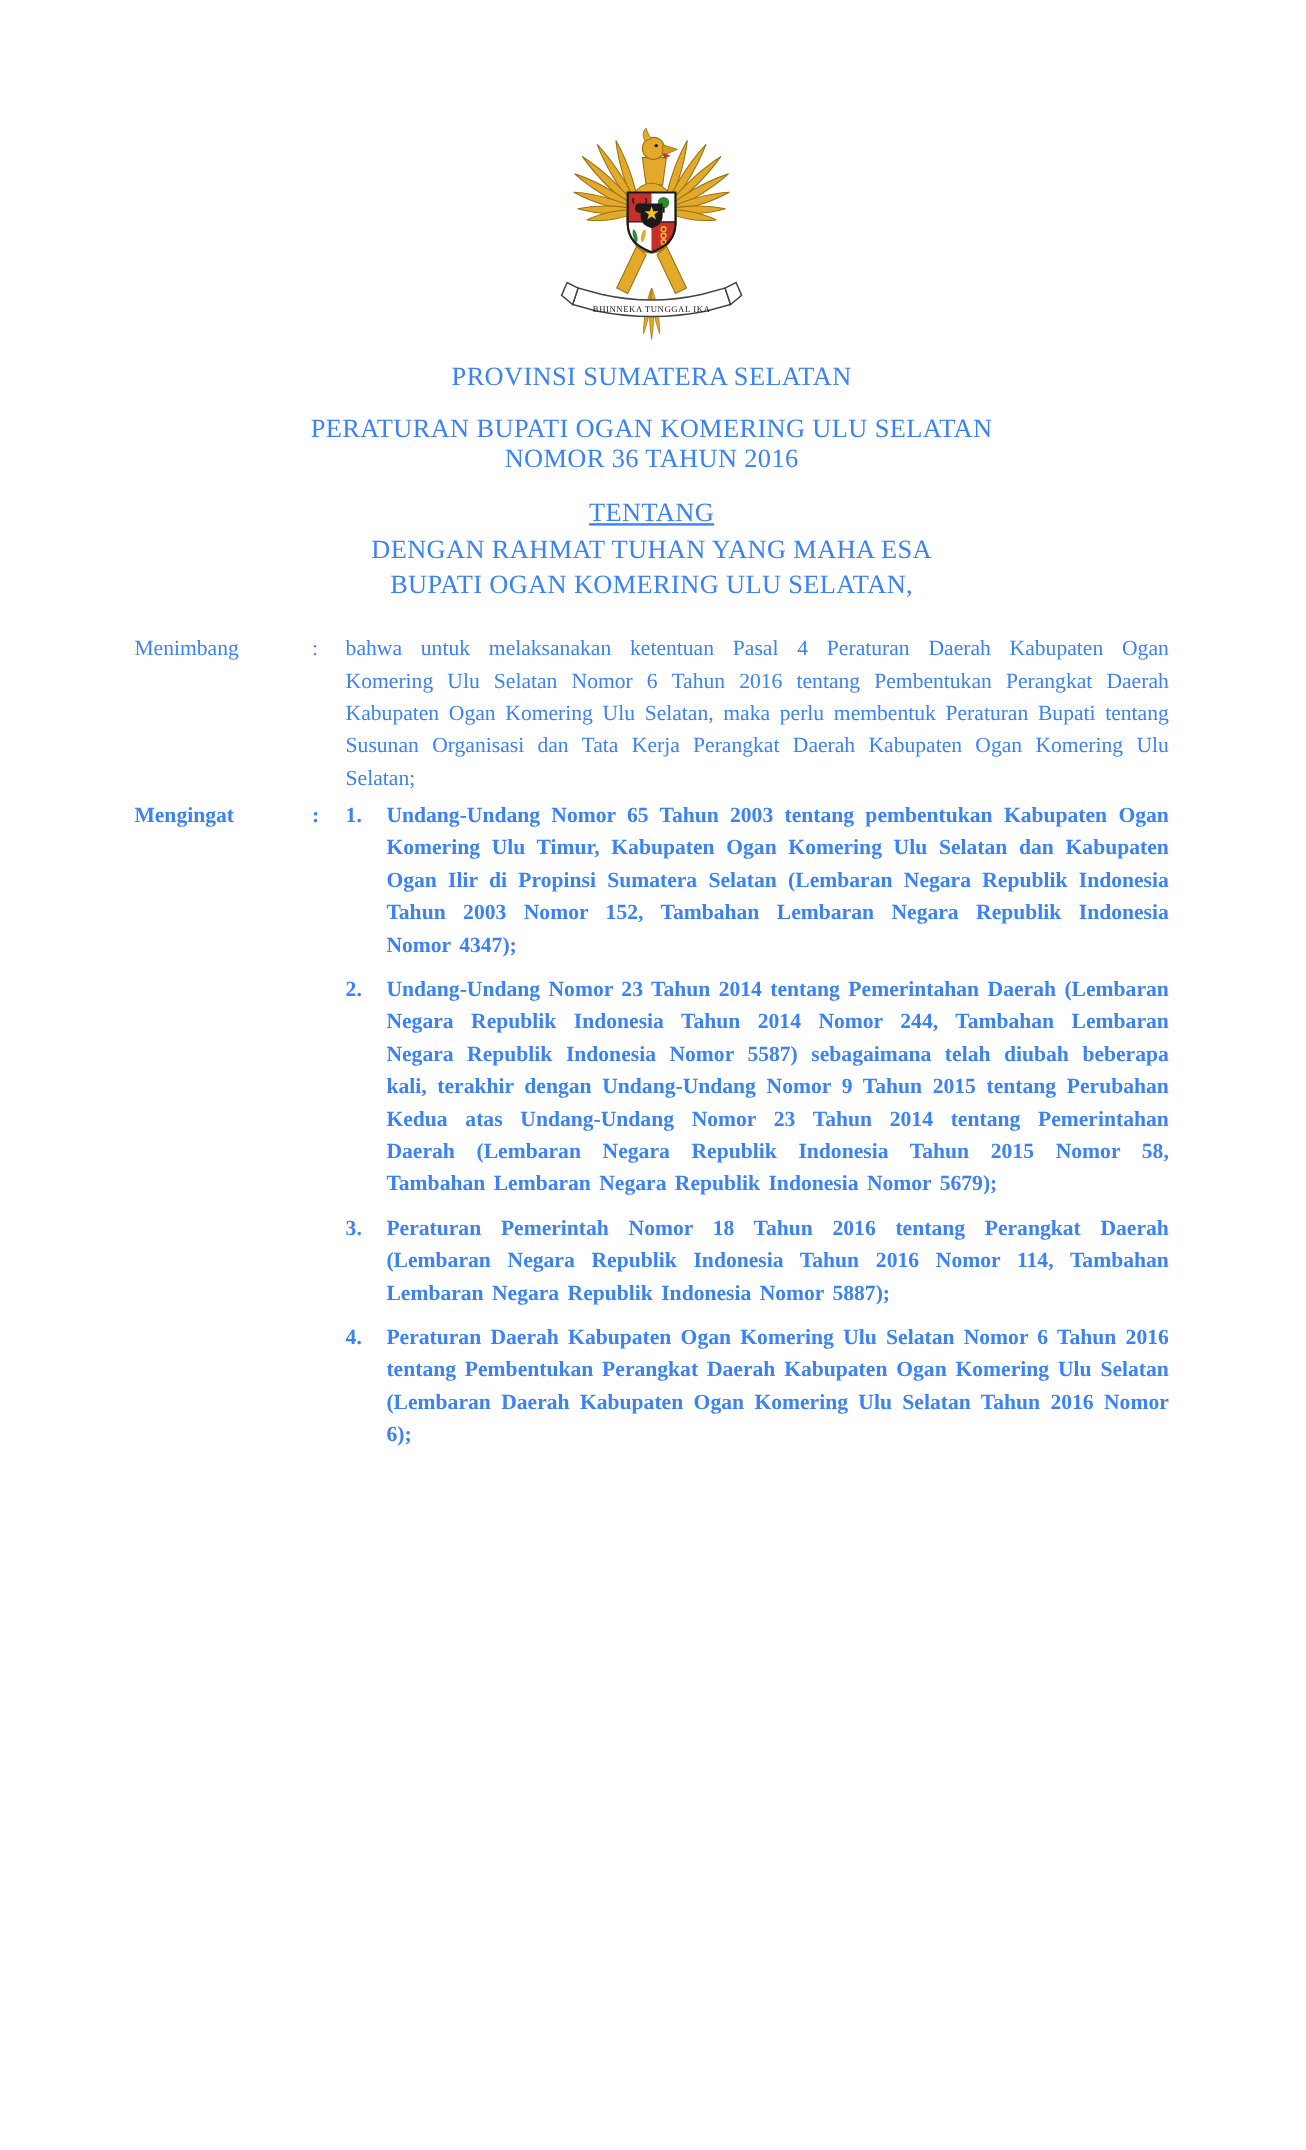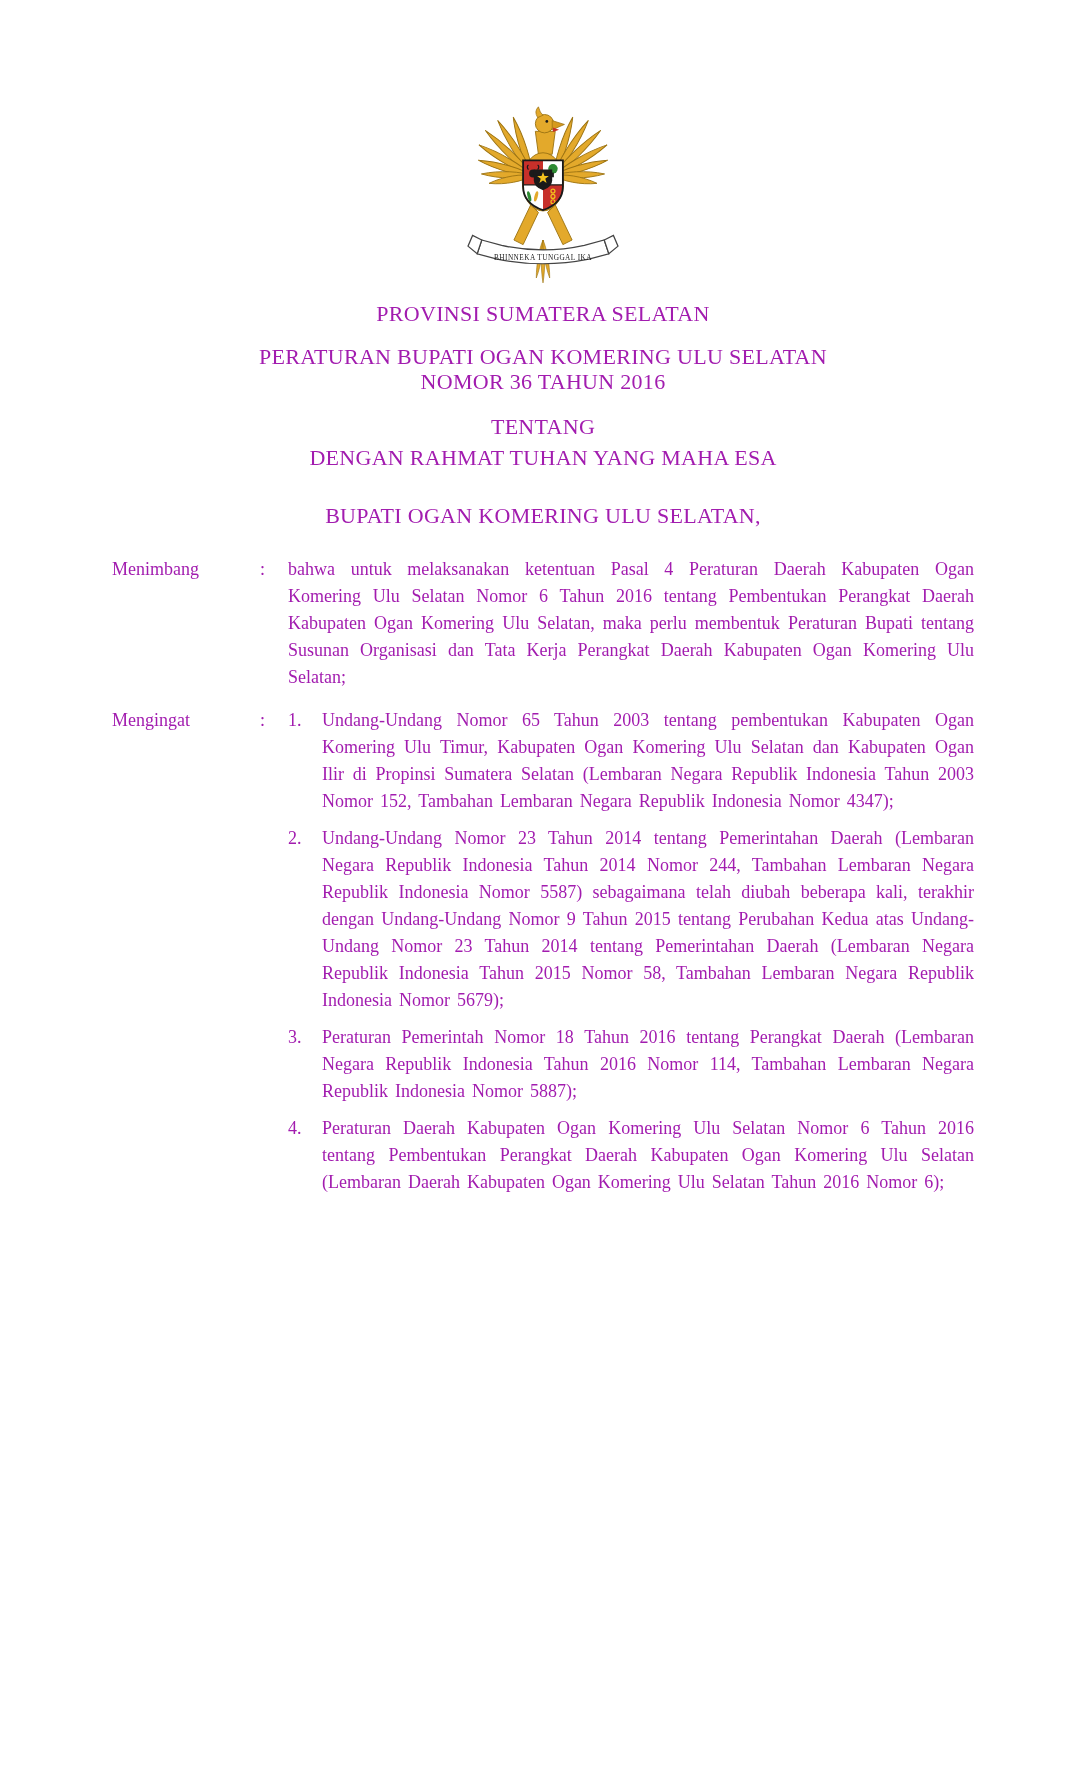--- a/index.html
+++ b/index.html
@@ -5,44 +5,44 @@
   html, body { margin: 0; padding: 0; background: #ffffff; }
   .page {
     position: relative;
     width: 1088px;
     height: 1792px;
     background: #ffffff;
     box-sizing: border-box;
     padding: 90px 114px 0 112px;
     overflow: hidden;
     font-family: "Liberation Serif", "DejaVu Serif", serif;
-    color: #a21caf;
+    color: #3b82f6;
   }
   .emblem-wrap { display: flex; justify-content: center; }
   .emblem-wrap svg { display: block; }
 
   .h { text-align: center; font-size: 22px; line-height: 25px; letter-spacing: 0.3px; }
   .province   { margin-top: 12px; }
   .title-block{ margin-top: 18px; }
-  .tentang    { margin-top: 20px; }
+  .tentang    { margin-top: 20px; text-decoration: underline; }
   .subject    { margin-top: 20px; }
   .subject .ls{ letter-spacing: 1.2px; }
   .grace      { margin-top: 6px; }
-  .authority  { margin-top: 33px; }
+  .authority  { margin-top: 4px; }
 
   .clause {
     display: grid;
     grid-template-columns: 148px 28px 1fr;
     font-size: 18px;
     line-height: 27px;
   }
   .clause .label { text-align: left; }
   .clause .colon { text-align: left; }
   .menimbang { margin-top: 28px; }
-  .mengingat { margin-top: 16px; }
+  .mengingat { margin-top: 4px; font-weight: bold; }
   .just {
     text-align: justify;
     text-justify: inter-word;
     word-spacing: 2.5px;
   }
   .items { display: block; }
   .item {
     display: grid;
     grid-template-columns: 34px 1fr;
     margin-bottom: 10px;

